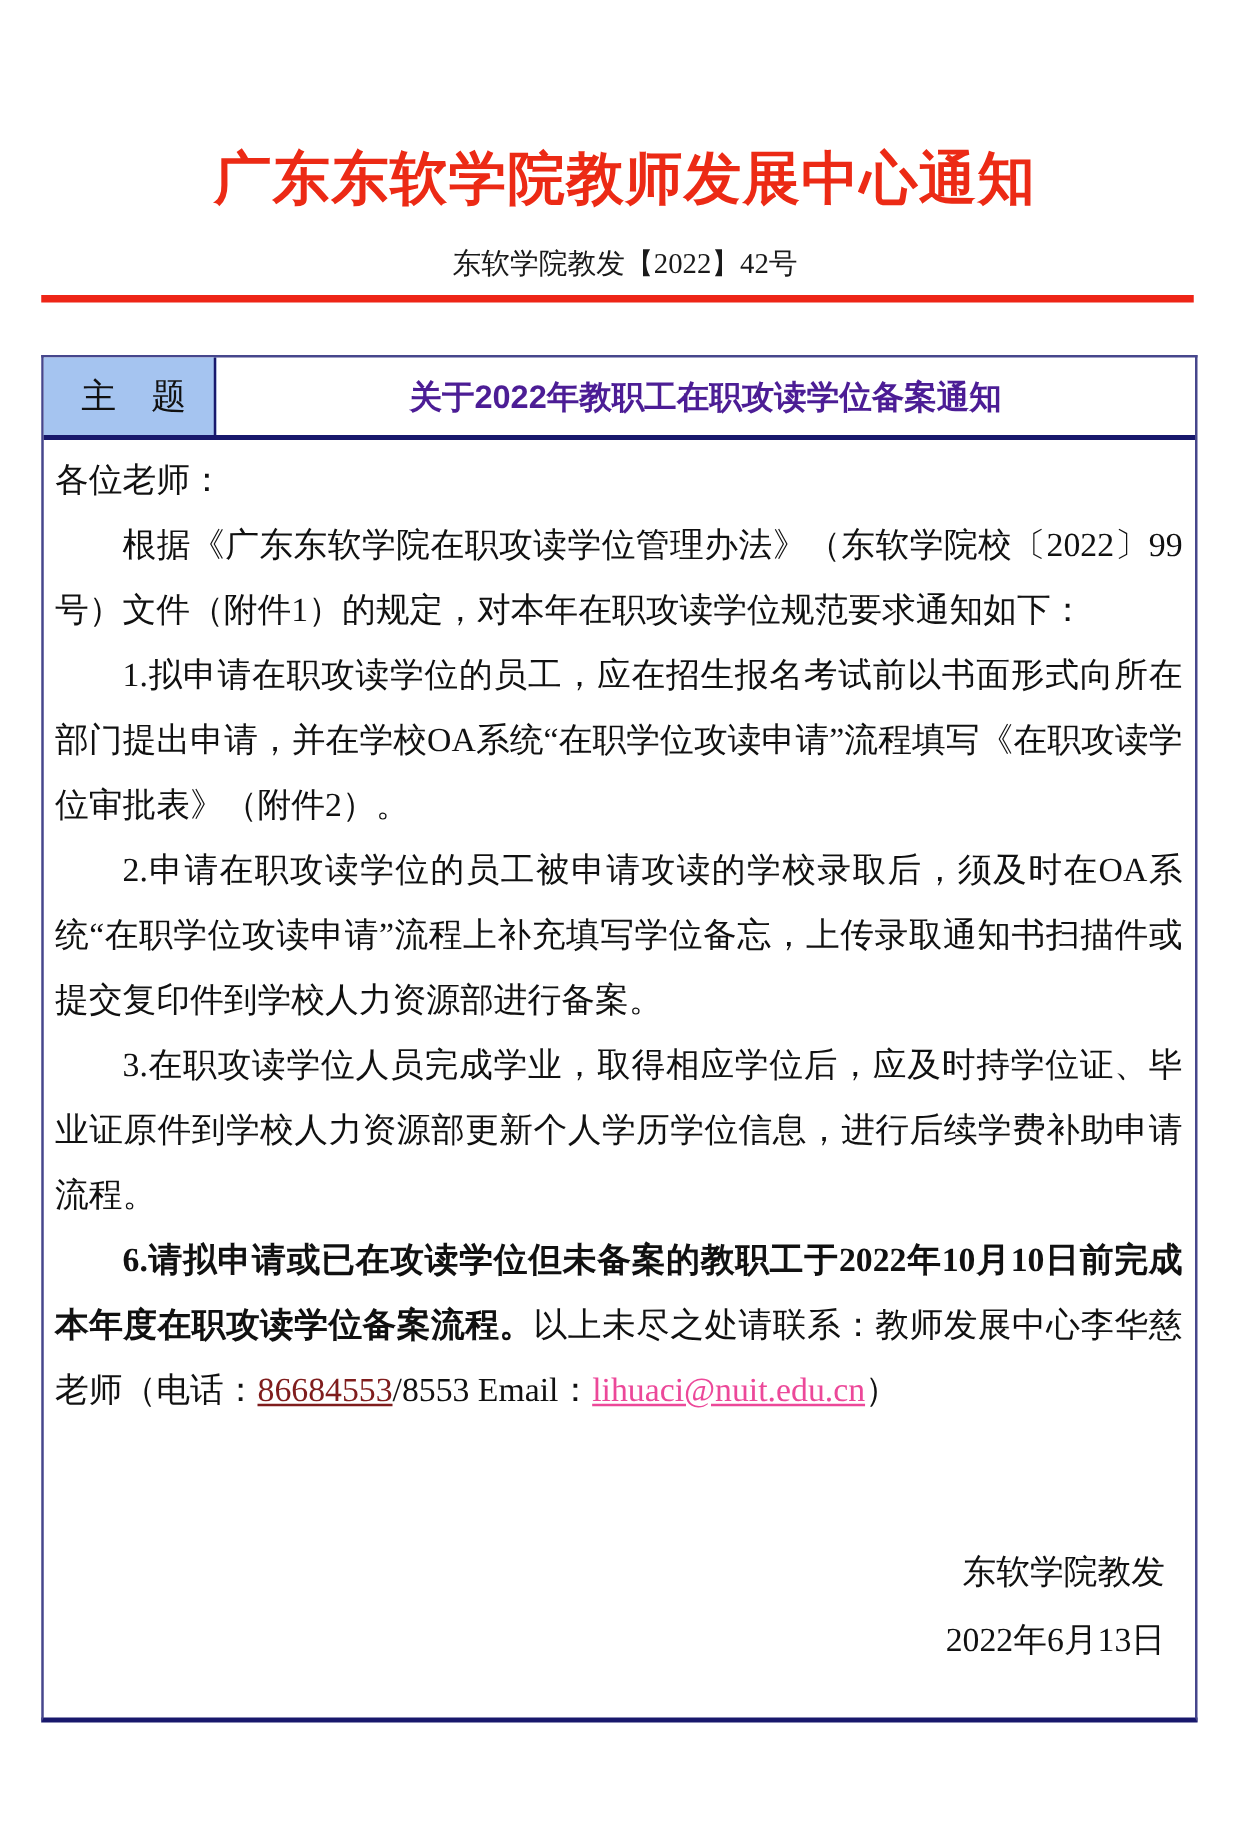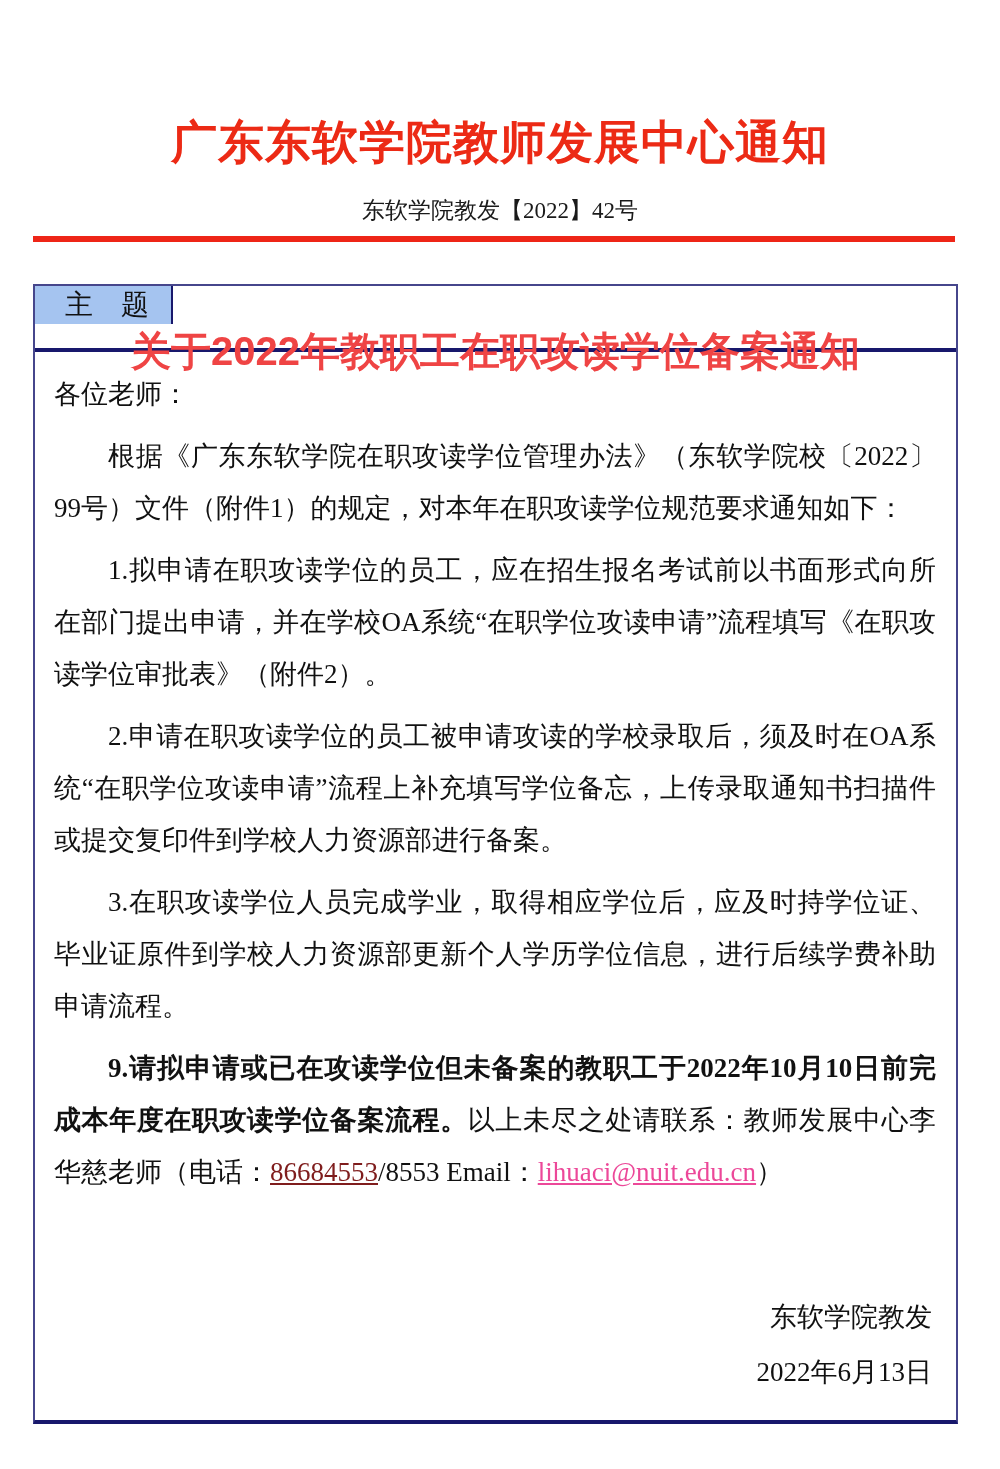--- a/index.html
+++ b/index.html
@@ -48,53 +48,52 @@
     width: 925px;
     box-sizing: border-box;
     border: 2px solid #46468c;
     border-bottom: 4px solid #18186c;
     background: #ffffff;
   }
   .header-row {
     display: flex;
     height: 62px;
     border-bottom: 4px solid #18186c;
-    flex-direction: column;
   }
   .subject-cell {
     width: 138px;
     box-sizing: border-box;
     background: #A5C4F0;
     border-right: 2px solid #18186c;
     display: flex;
     align-items: center;
     padding-left: 30px;
     font-size: 28px;
     color: #111111;
   }
   .title-cell {
     flex: 1;
     display: flex;
     align-items: center;
     justify-content: center;
     font-family: "Liberation Sans", "DejaVu Sans", sans-serif;
     font-weight: bold;
-    font-size: 40px;
-    color: #ef4444;
+    font-size: 26px;
+    color: #4c1d95;
   }
   .body-cell {
     box-sizing: border-box;
     min-height: 1022px;
     padding: 6px 10px 20px 9px;
     font-size: 27px;
     line-height: 52px;
     text-align: justify;
   }
   .body-cell p {
-    margin: 10px;
+    margin: 0;
     text-indent: 2em;
   }
   .body-cell p.no-indent {
     text-indent: 0;
   }
   .bold-run {
     font-weight: bold;
   }
   a.link {
     text-decoration: underline;
@@ -133,21 +132,21 @@
       <p class="no-indent">各位老师：</p>
 
       <p>根据《广东东软学院在职攻读学位管理办法》（东软学院校〔2022〕99号）文件（附件1）的规定，对本年在职攻读学位规范要求通知如下：</p>
 
       <p>1.拟申请在职攻读学位的员工，应在招生报名考试前以书面形式向所在部门提出申请，并在学校OA系统“在职学位攻读申请”流程填写《在职攻读学位审批表》（附件2）。</p>
 
       <p>2.申请在职攻读学位的员工被申请攻读的学校录取后，须及时在OA系统“在职学位攻读申请”流程上补充填写学位备忘，上传录取通知书扫描件或提交复印件到学校人力资源部进行备案。</p>
 
       <p>3.在职攻读学位人员完成学业，取得相应学位后，应及时持学位证、毕业证原件到学校人力资源部更新个人学历学位信息，进行后续学费补助申请流程。</p>
 
-      <p><span class="bold-run">9.请拟申请或已在攻读学位但未备案的教职工于2022年10月10日前完成本年度在职攻读学位备案流程。</span><span>以上未尽之处请联系：教师发展中心李华慈老师（电话：</span><a class="link phone" href="#">86684553</a><span>/8553 Email：</span><a class="link email" href="#">lihuaci@nuit.edu.cn</a><span>）</span></p>
+      <p><span class="bold-run">6.请拟申请或已在攻读学位但未备案的教职工于2022年10月10日前完成本年度在职攻读学位备案流程。</span><span>以上未尽之处请联系：教师发展中心李华慈老师（电话：</span><a class="link phone" href="#">86684553</a><span>/8553 Email：</span><a class="link email" href="#">lihuaci@nuit.edu.cn</a><span>）</span></p>
 
       <div class="signature">
         <div>东软学院教发</div>
         <div>2022年6月13日</div>
       </div>
 
     </div>
   </div>
 
 </div>

